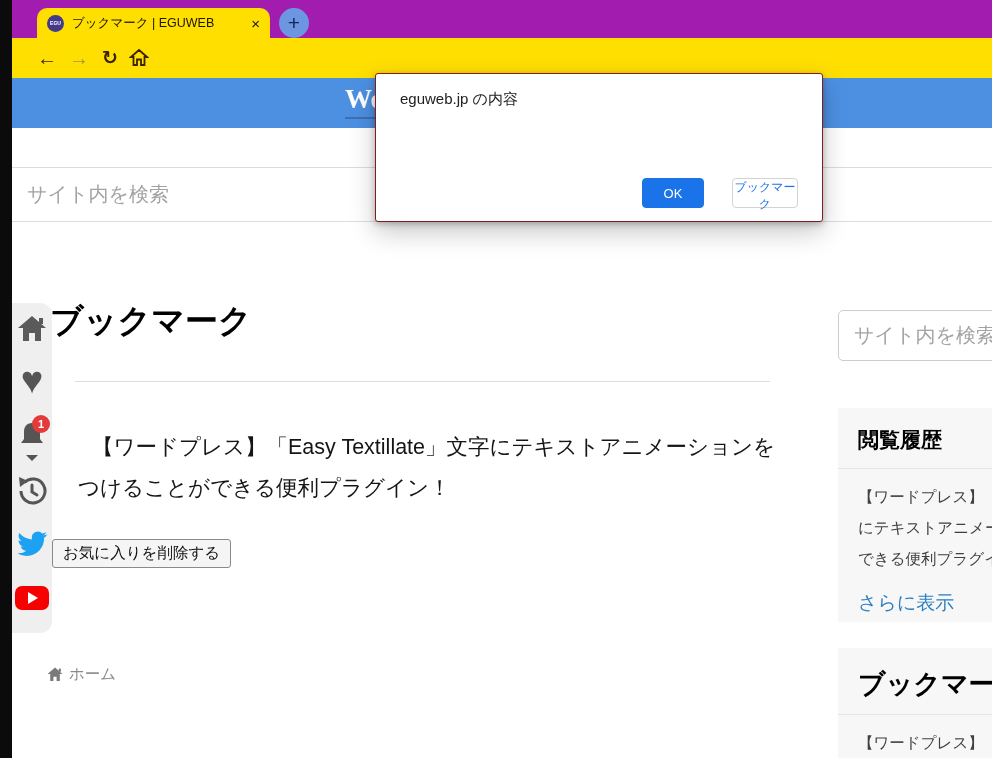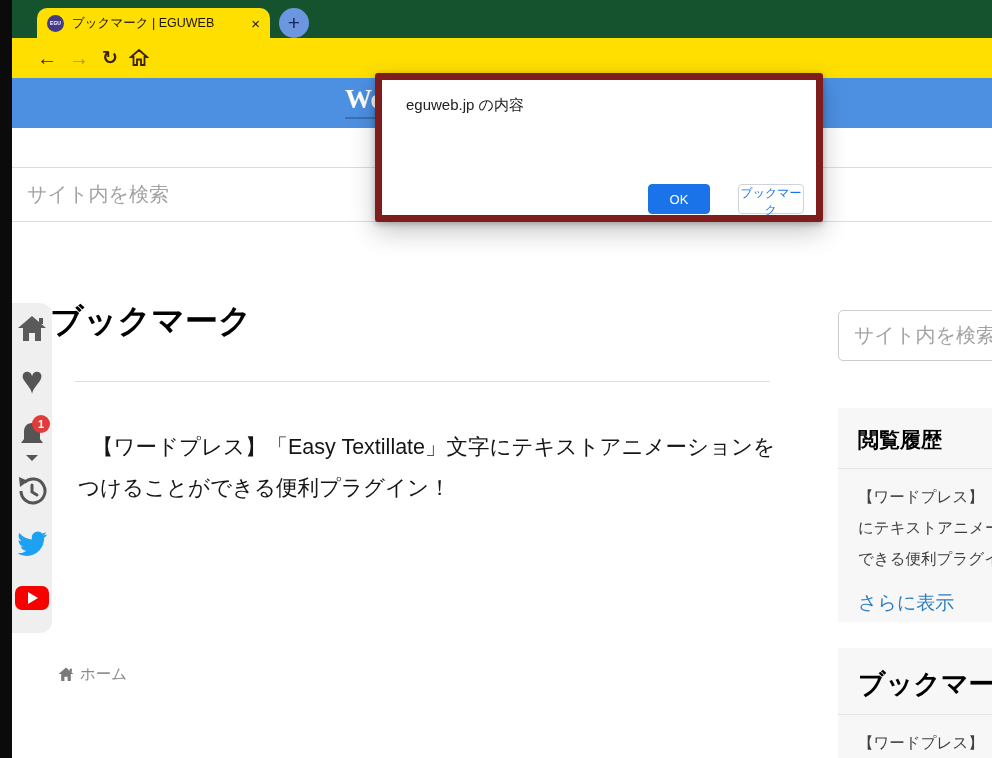--- a/index.html
+++ b/index.html
@@ -4,21 +4,21 @@
 <style>
   * { margin:0; padding:0; box-sizing:border-box; }
   html,body { background:#222; }
   body { font-family:"Liberation Sans","DejaVu Sans",sans-serif; }
   #screen { position:relative; width:992px; height:758px; background:#fff; overflow:hidden; }
 
   
   .black-strip { position:absolute; left:0; top:0; width:12px; height:758px; background:#0b0b0b; z-index:40; }
 
   
-  .tab-strip { position:absolute; left:12px; top:0; width:980px; height:38px; background:#14532d; }
+  .tab-strip { position:absolute; left:12px; top:0; width:980px; height:38px; background:#a21caf; }
   .tab { position:absolute; left:25px; top:8px; width:233px; height:30px; background:#ffdf00;
          border-radius:10px 10px 0 0; display:flex; align-items:center; padding:0 10px; z-index:2; }
   .favicon { width:17px; height:17px; border-radius:50%; background:#443a8a; color:#fff; font-size:5px;
              display:flex; align-items:center; justify-content:center; flex:0 0 17px; font-weight:bold; }
   .tab-title { margin-left:8px; font-size:12.5px; color:#1d1500; white-space:nowrap; overflow:hidden; flex:1; }
   .tab-close { margin-left:6px; font-size:15px; color:#1d1500; line-height:1; cursor:default; }
   .newtab { position:absolute; left:267px; top:8px; width:30px; height:30px; border-radius:50%;
             background:#6d96e0; color:#15265a; font-size:21px; display:flex; align-items:center;
             justify-content:center; z-index:2; }
 
@@ -74,40 +74,40 @@
             border-left:10px solid #fff; margin-left:2px; }
 
   
   .page-heading { position:absolute; left:38px; top:221px; font-size:33px; font-weight:bold; color:#000; }
   .article-rule { position:absolute; left:63px; top:303px; width:695px; border-top:1px solid #ddd; }
   .article-title { position:absolute; left:66px; top:321px; width:702px; font-size:21.5px; color:#151515;
                    line-height:41px; text-indent:14px;margin-top:28px; }
   .delete-btn { position:absolute; left:40px; top:461px; height:29px; padding:0 10px; font-size:15.5px;
                 color:#111; background:#f5f5f5; border:1px solid #8a8a8a; border-radius:3px;
                 font-family:inherit; }
-  .footer-home { position:absolute; left:46px; top:586px; display:flex; align-items:center; gap:6px;
+  .footer-home { position:absolute; left:35px; top:586px; display:flex; align-items:center; gap:6px;
                  color:#8a8a8a; font-size:15.5px; }
 
   
   .side-search { position:absolute; left:826px; top:232px; width:200px; height:51px; background:#fff;
                  border:1px solid #ccc; border-radius:5px; }
   .side-panel { position:absolute; left:826px; width:200px; background:#f7f7f7; overflow:hidden; }
   .panel-history  { top:330px; height:214px; }
   .panel-bookmark { top:570px; height:110px; }
   .panel-inner { padding:18px 0 0 20px; }
   .panel-title-sm { font-size:21px; font-weight:bold; color:#000; padding-bottom:14px; }
   .panel-title-lg { font-size:27px; font-weight:bold; color:#000; padding-bottom:12px; white-space:nowrap; }
   .panel-divider { border-bottom:1px solid #e4e4e4; margin-left:-20px; }
   .panel-lines { margin-top:12px; }
   .panel-line { font-size:15.5px; color:#404040; line-height:31px; white-space:nowrap; }
   .panel-more { margin-top:16px; font-size:19px; color:#2d7ec0; }
 
   
   .dialog { position:absolute; left:375px; top:73px; width:448px; height:149px; background:#fff;
-            border:7px solid #7f1d1d; border-radius:3px; z-index:50;
+            border:1px solid #7f1d1d; border-radius:3px; z-index:50;
             box-shadow:0 2px 6px rgba(0,0,0,.25), 0 10px 26px rgba(0,0,0,.22); }
   .dialog-title { position:absolute; left:24px; top:16px; font-size:15px; color:#202124; }
   .dialog-msg   { position:absolute; left:24px; top:46px; width:404px; font-size:13.5px; color:#202124; }
   .dialog-ok { position:absolute; left:266px; top:104px; width:62px; height:30px; background:#1a73e8;
                border:1px solid #1a73e8; border-radius:4px; color:#fff; font-size:13px; font-family:inherit; }
   .dialog-cancel { position:absolute; left:356px; top:104px; width:66px; height:30px; background:#fff;
                border:1px solid #d0d3d8; border-radius:4px; color:#1a73e8; font-size:12px; font-family:inherit; }
 </style>
 </head>
 <body>
@@ -198,20 +198,21 @@
         <div class="yt-box">
             <div class="yt-tri"></div>
           </div>
       </div>
     </div>
 
     <h1 class="page-heading">ブックマーク</h1>
     <div class="article-rule"></div>
     <div class="article-title">【ワードプレス】「Easy Textillate」文字にテキストアニメーションをつけることができる便利プラグイン！</div>
 
+    <button class="delete-btn">お気に入りを削除する</button>
 
     <div class="footer-home">
       <svg width="16" height="15" viewBox="0 0 30 28">
           <path d="M15 1 L29 13 H24 V26 H18 V18 H12 V26 H6 V13 H1 Z" fill="#7a7a7a"></path>
           <rect x="22" y="3" width="4" height="6" fill="#7a7a7a"></rect>
         </svg>
       <span>ホーム</span>
     </div>
 
     <div class="side-search">

